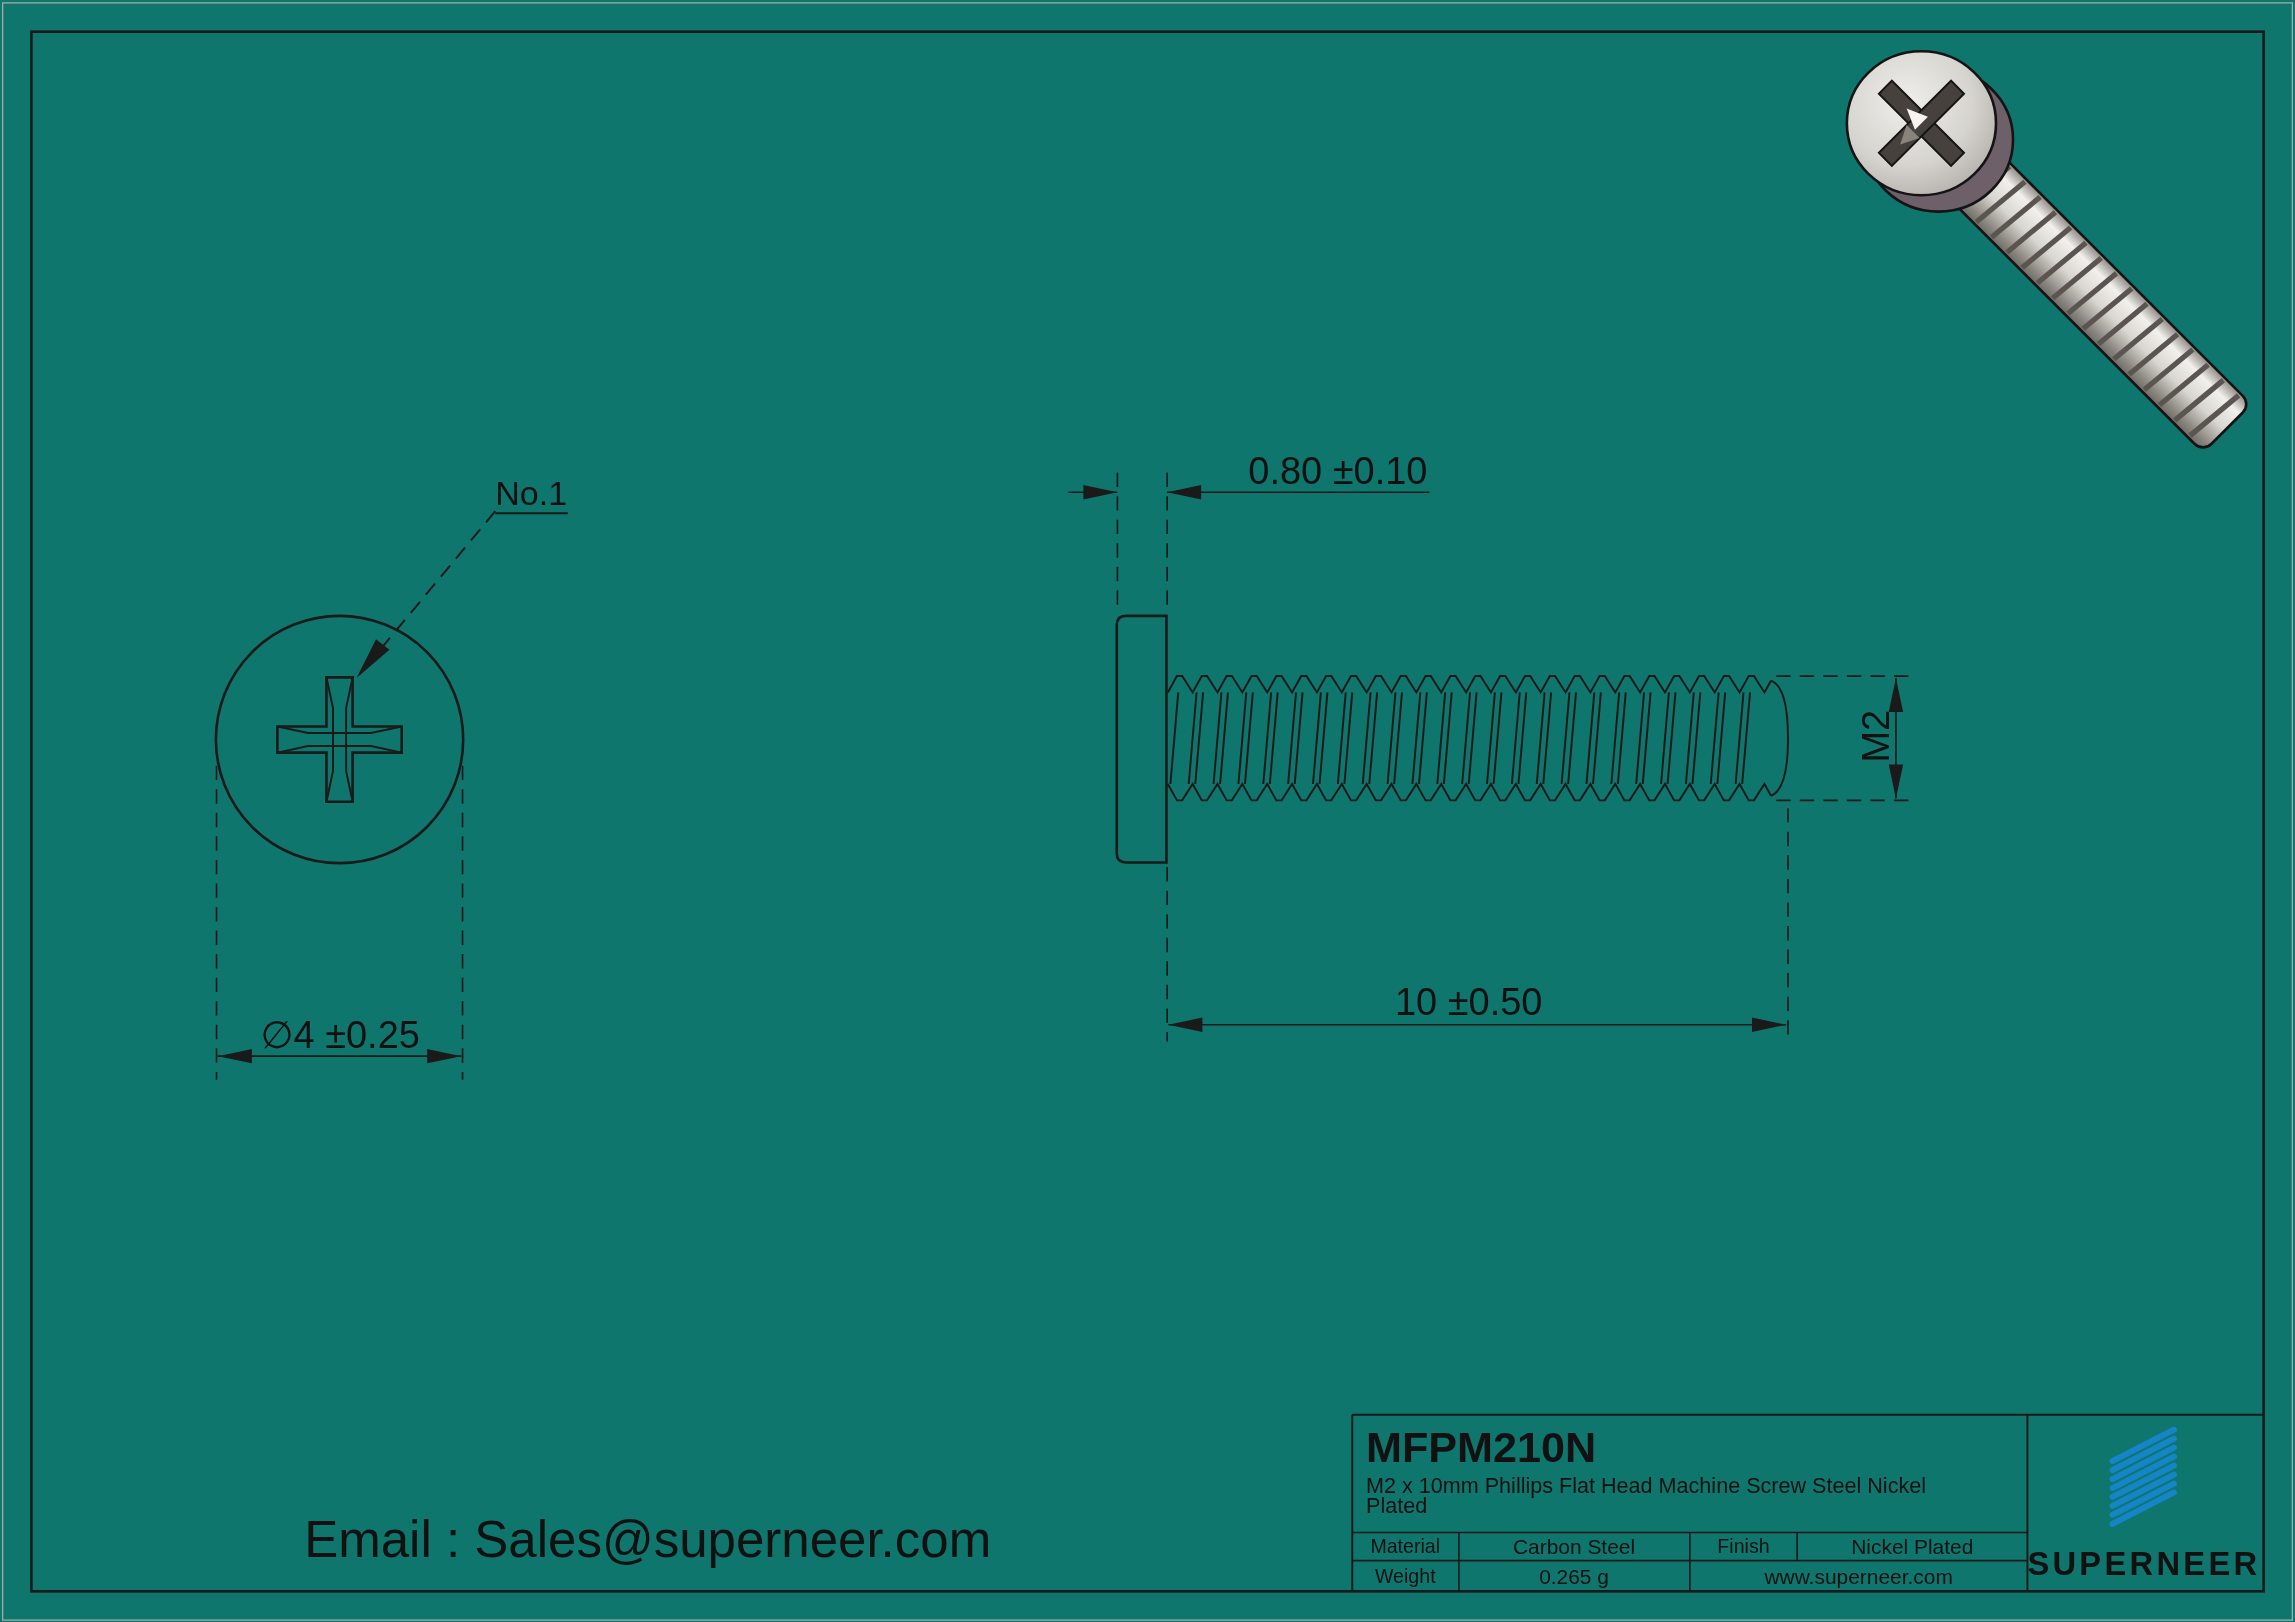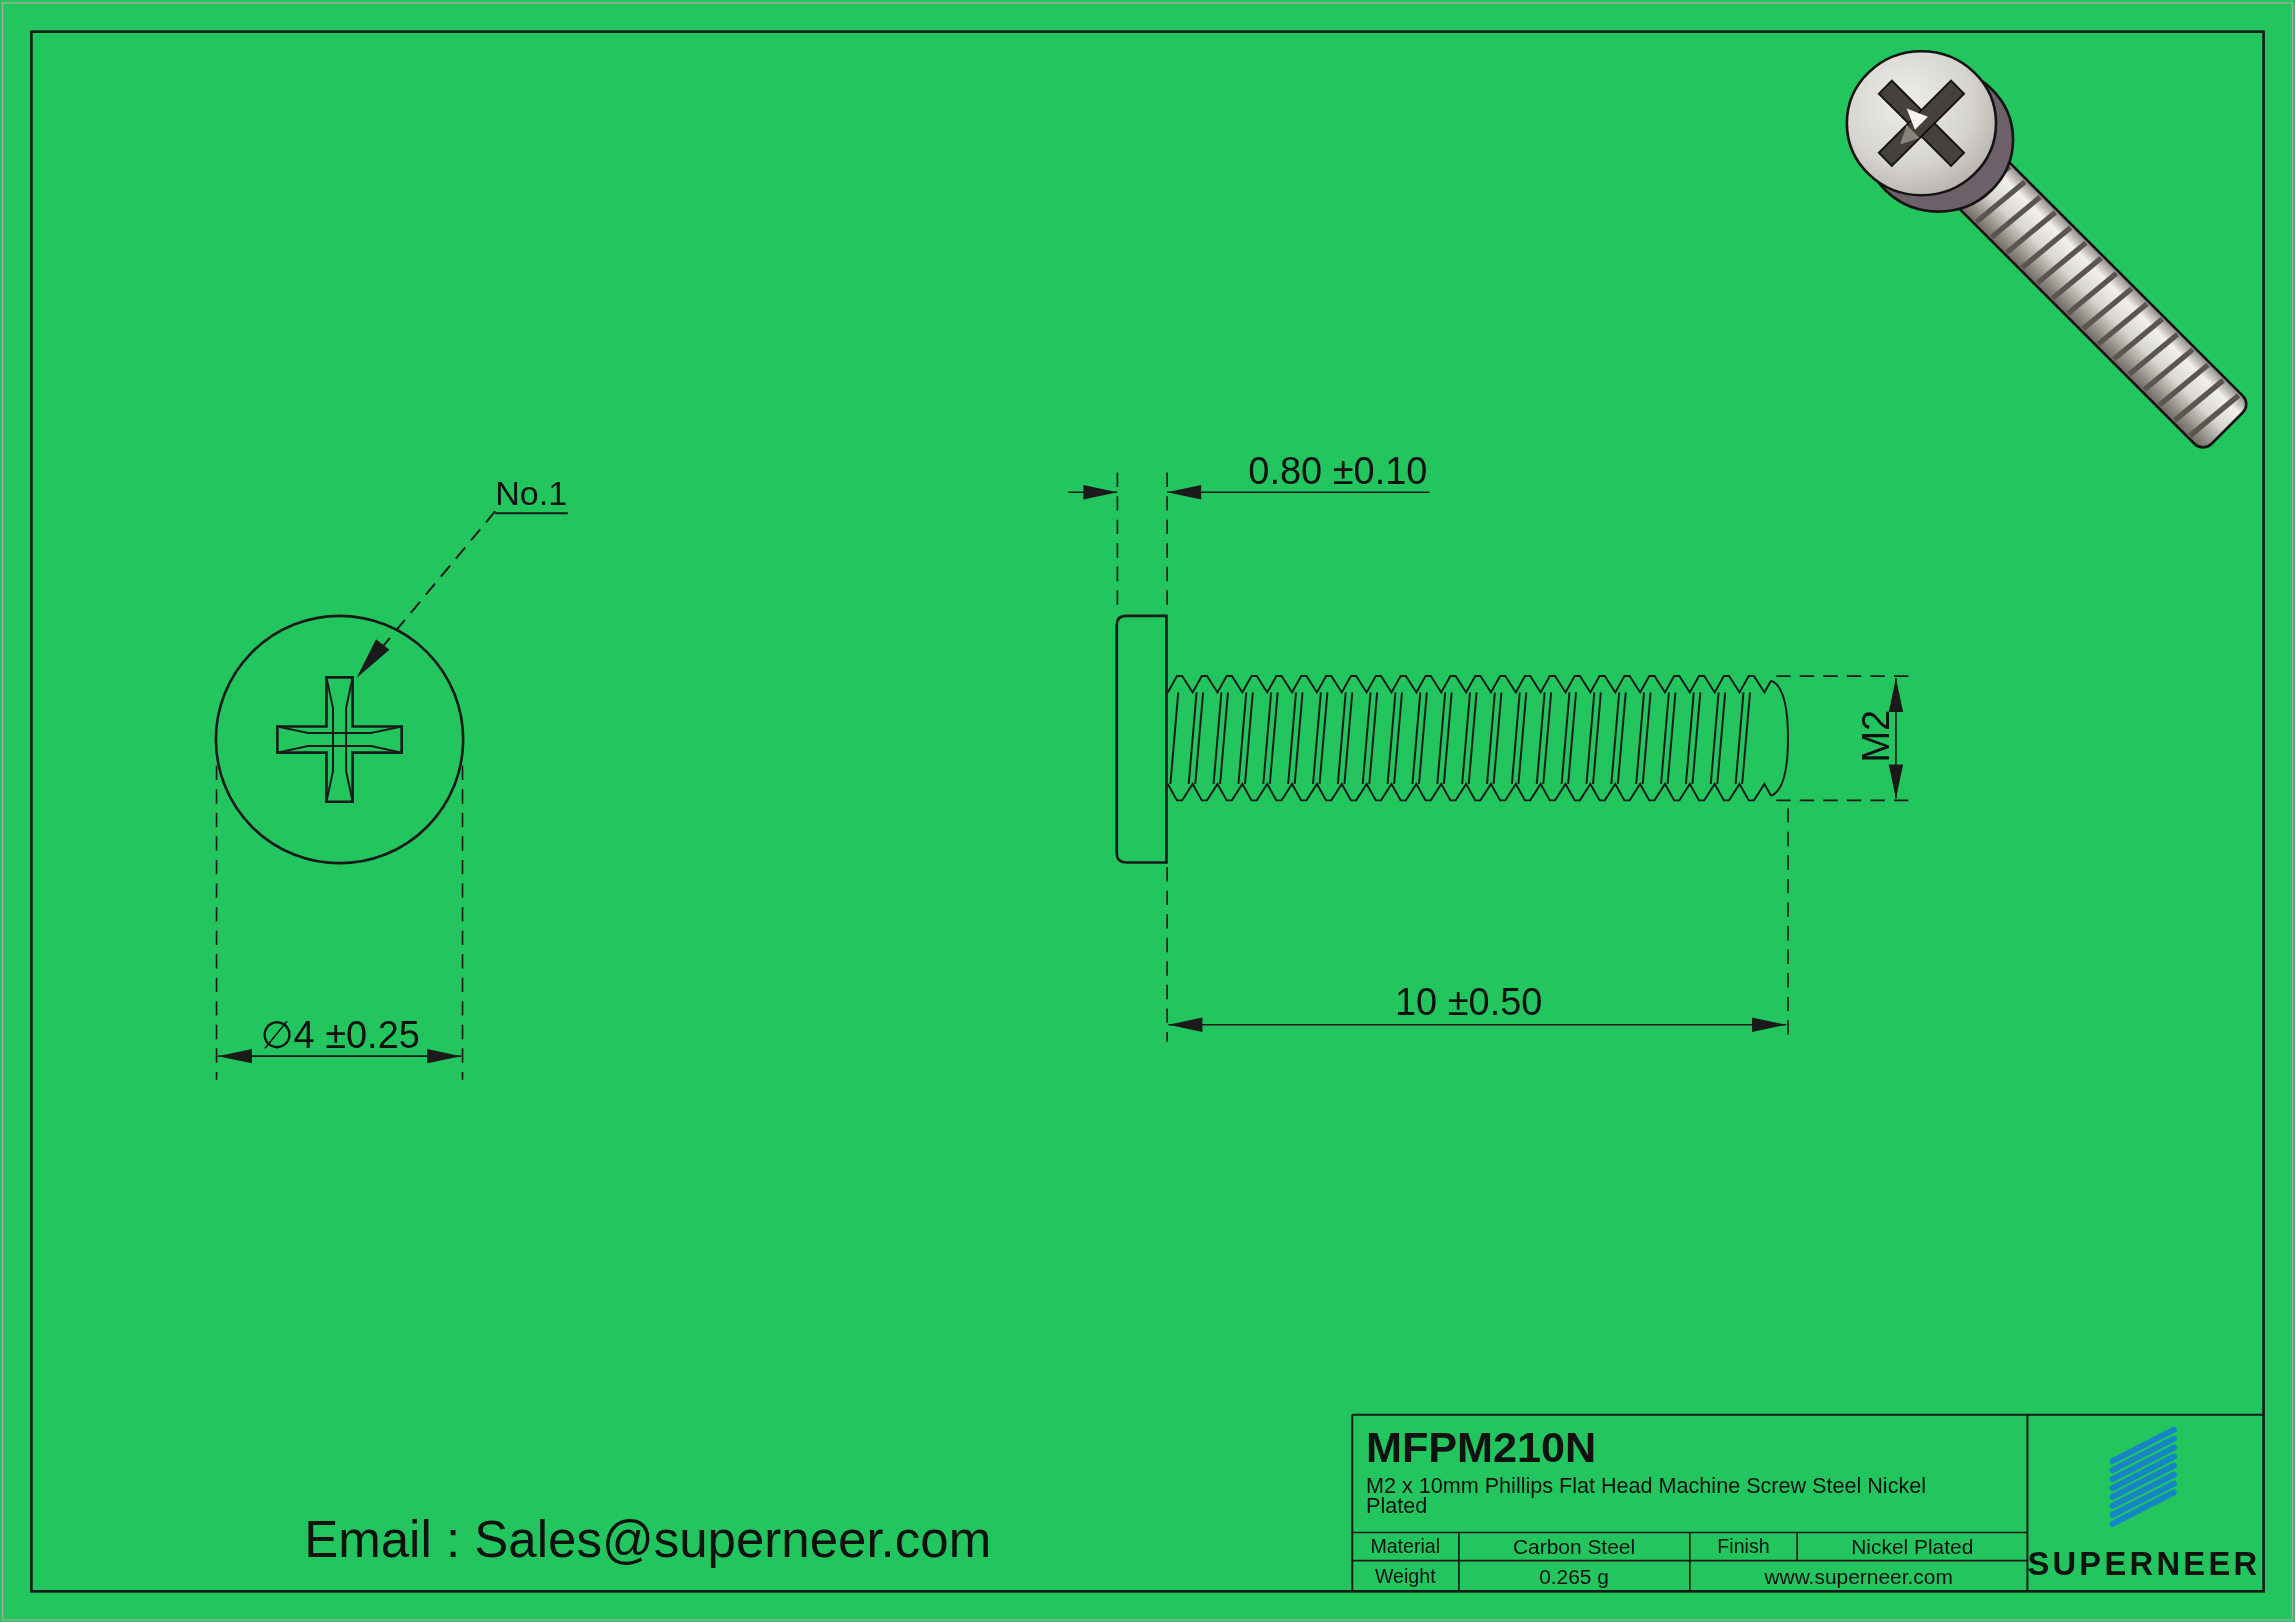--- a/index.html
+++ b/index.html
@@ -1,16 +1,16 @@
 <!DOCTYPE html>
 <html style="font-size:10.5px"><head>
 <meta charset="utf-8">
 <style>
   html,body{margin:0;padding:0;background:#ffffff;}
-  #page{position:relative;width:2295px;height:1623px;background:#22c55e;overflow:hidden;
+  #page{position:relative;width:2295px;height:1623px;background:#0f766e;overflow:hidden;
         font-family:"Liberation Sans", sans-serif;}
   svg{position:absolute;left:0;top:0;}
   text{fill:#111;}
   .dimtext{font-size:58px;}
   .callout{font-size:52px;}
   .pn{font-size:66px;font-weight:bold;}
   .desc{font-size:33px;}
   .cell-label{font-size:30px;}
   .cell-value{font-size:32px;}
   .email{font-size:78px;}

